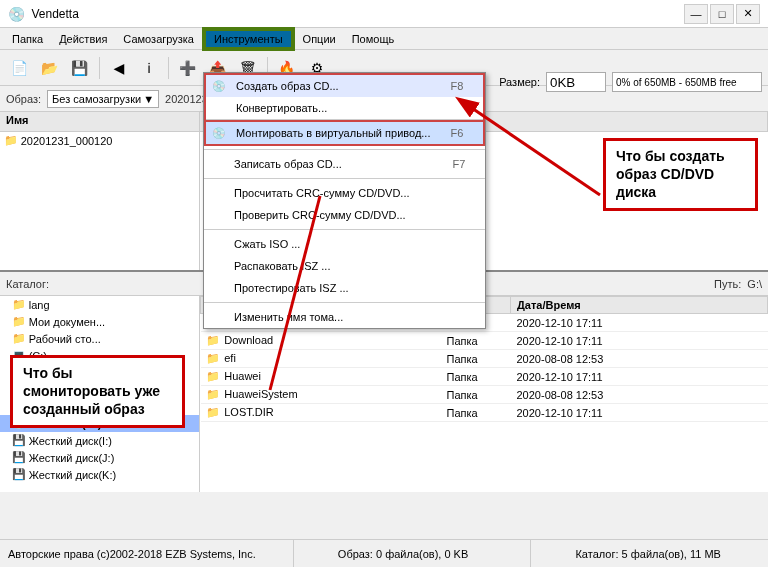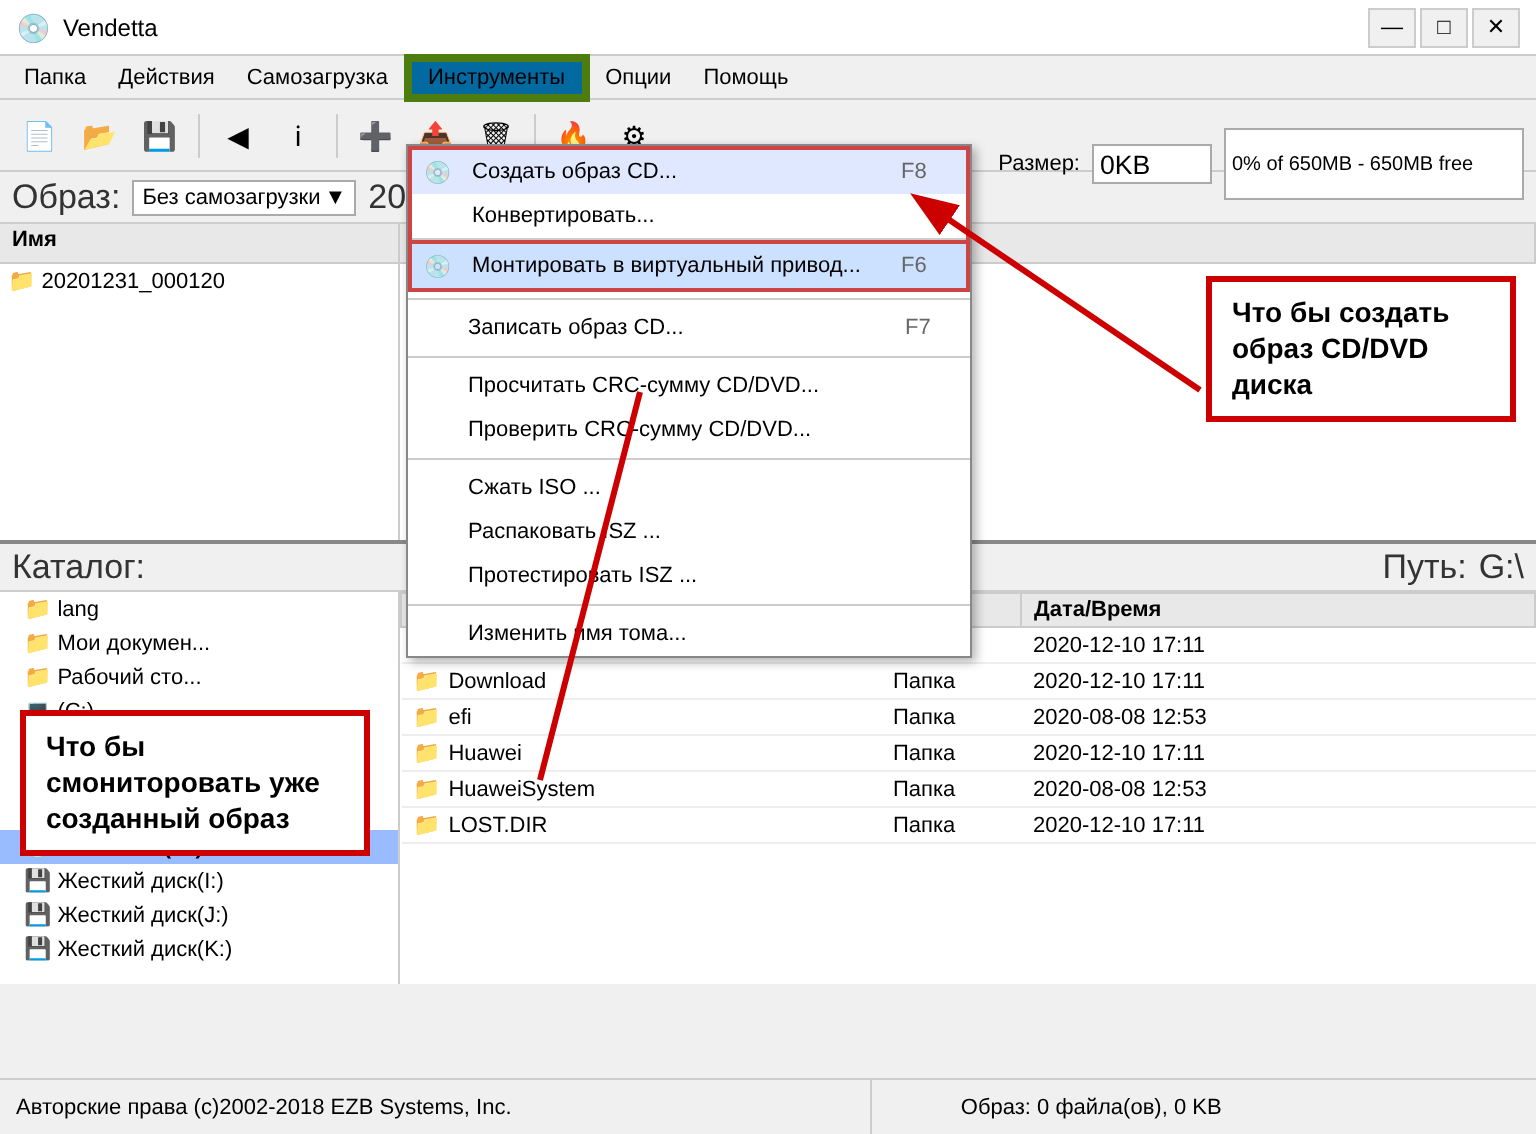--- a/index.html
+++ b/index.html
@@ -16,25 +16,25 @@
     .menu-bar { background: #f0f0f0; border-bottom: 1px solid #ccc; display: flex; align-items: center; height: 22px; padding: 0 4px; }
     .menu-item { padding: 2px 8px; cursor: pointer; font-size: 11px; }
     .menu-item.active { background: #0369a1; border: 4px solid #4d7c0f; }
     
     
     .toolbar { background: #f0f0f0; border-bottom: 1px solid #ccc; display: flex; align-items: center; padding: 3px 6px; gap: 2px; height: 36px; }
     .tb-btn { width: 28px; height: 26px; border: 1px solid transparent; background: transparent; cursor: pointer; display: flex; align-items: center; justify-content: center; font-size: 14px; border-radius: 2px; }
     .tb-sep { width: 1px; height: 22px; background: #ccc; margin: 0 3px; }
     .tb-right { margin-left: auto; display: flex; align-items: center; gap: 6px; font-size: 11px; margin-top: 29px; }
     .tb-size-input { width: 60px; height: 20px; border: 1px solid #aaa; padding: 1px 3px; }
-    .tb-progress { width: 150px; height: 36px; border: 1px solid #aaa; background: white; display: flex; align-items: center; padding: 1px 3px; font-size: 10px; }
+    .tb-progress { width: 150px; height: 20px; border: 1px solid #aaa; background: white; display: flex; align-items: center; padding: 1px 3px; font-size: 10px; }
     
     
     .toolbar2 { background: #f0f0f0; border-bottom: 1px solid #ccc; display: flex; align-items: center; padding: 2px 6px; gap: 6px; height: 26px; }
-    .label-text { font-size: 17px; color: #333; }
+    .label-text { font-size: 11px; color: #333; }
     .dropdown-btn { border: 1px solid #aaa; height: 18px; padding: 1px 4px; font-size: 11px; background: white; display: flex; align-items: center; gap: 2px; cursor: pointer; }
     
     
     .upper-panel { height: 160px; border-bottom: 2px solid #888; display: flex; flex-direction: column; background: white; }
     .panel-header { background: #e8e8e8; border-bottom: 1px solid #ccc; display: flex; height: 20px; }
     .col-header { padding: 2px 6px; border-right: 1px solid #ccc; font-size: 11px; font-weight: bold; white-space: nowrap; overflow: hidden; }
     .iso-content { flex: 1; overflow: auto; display: flex; }
     .iso-tree { width: 200px; border-right: 1px solid #ccc; overflow: auto; }
     .iso-files { flex: 1; overflow: auto; }
     
@@ -248,20 +248,21 @@
     </tr>
             </tbody>
         </table>
       </div>
     </div>
   </div>
 
   <div class="status-bar" style="position:absolute; bottom:0; width:100%;gap:36px;">
     <div class="status-part" style="flex:1.5;">Авторские права (c)2002-2018 EZB Systems, Inc.</div>
     <div class="status-part" style="flex:1;">Образ: 0 файла(ов), 0 KB</div>
+    <div class="status-part" style="flex:1;">Каталог: 5 файла(ов), 11 MB</div>
   </div>
 
   <div class="dropdown-menu" style="top: 72px; left: 203px;">
     <div class="dropdown-menu-item" style="background:#e0e8ff; border-top:2px solid #cc4444; border-left:2px solid #cc4444; border-right:2px solid #cc4444; position:relative;">
       <span style="position:absolute; left:6px;">💿</span>
       <span>Создать образ CD...</span>
       <span class="menu-shortcut">F8</span>
     </div>
     <div class="dropdown-menu-item" style="border-left:2px solid #cc4444; border-right:2px solid #cc4444;">
       <span>Конвертировать...</span>

